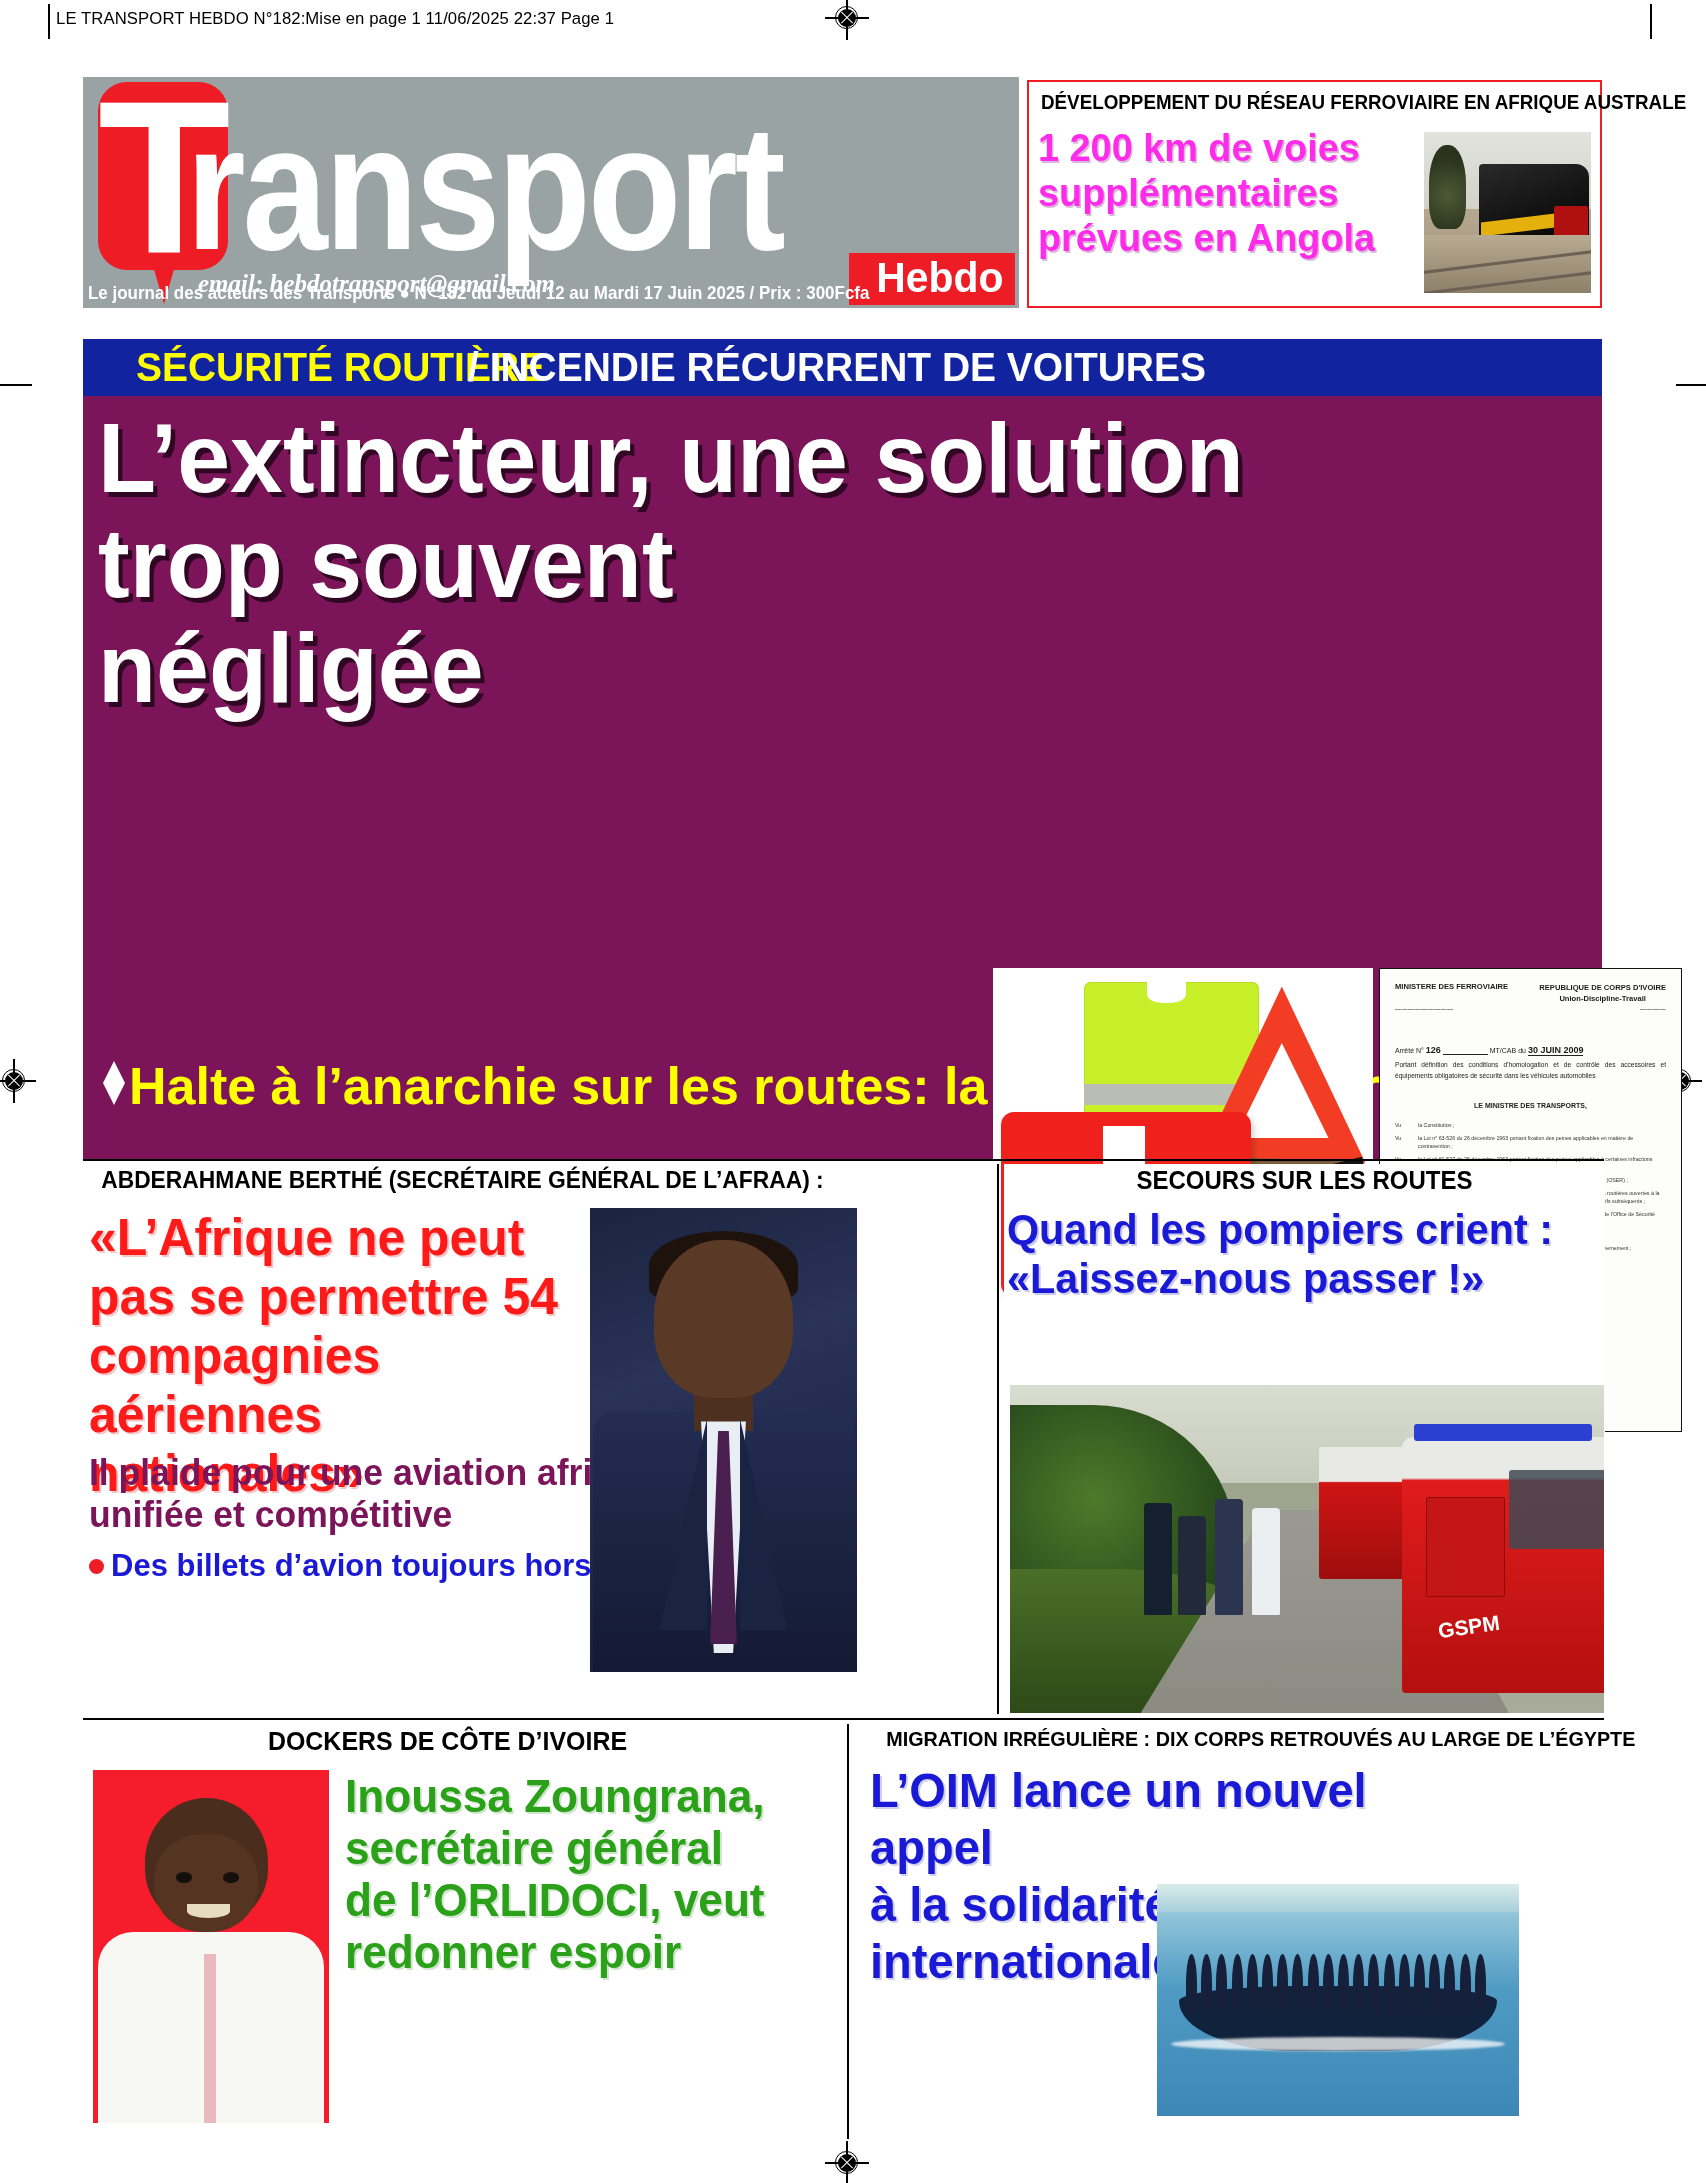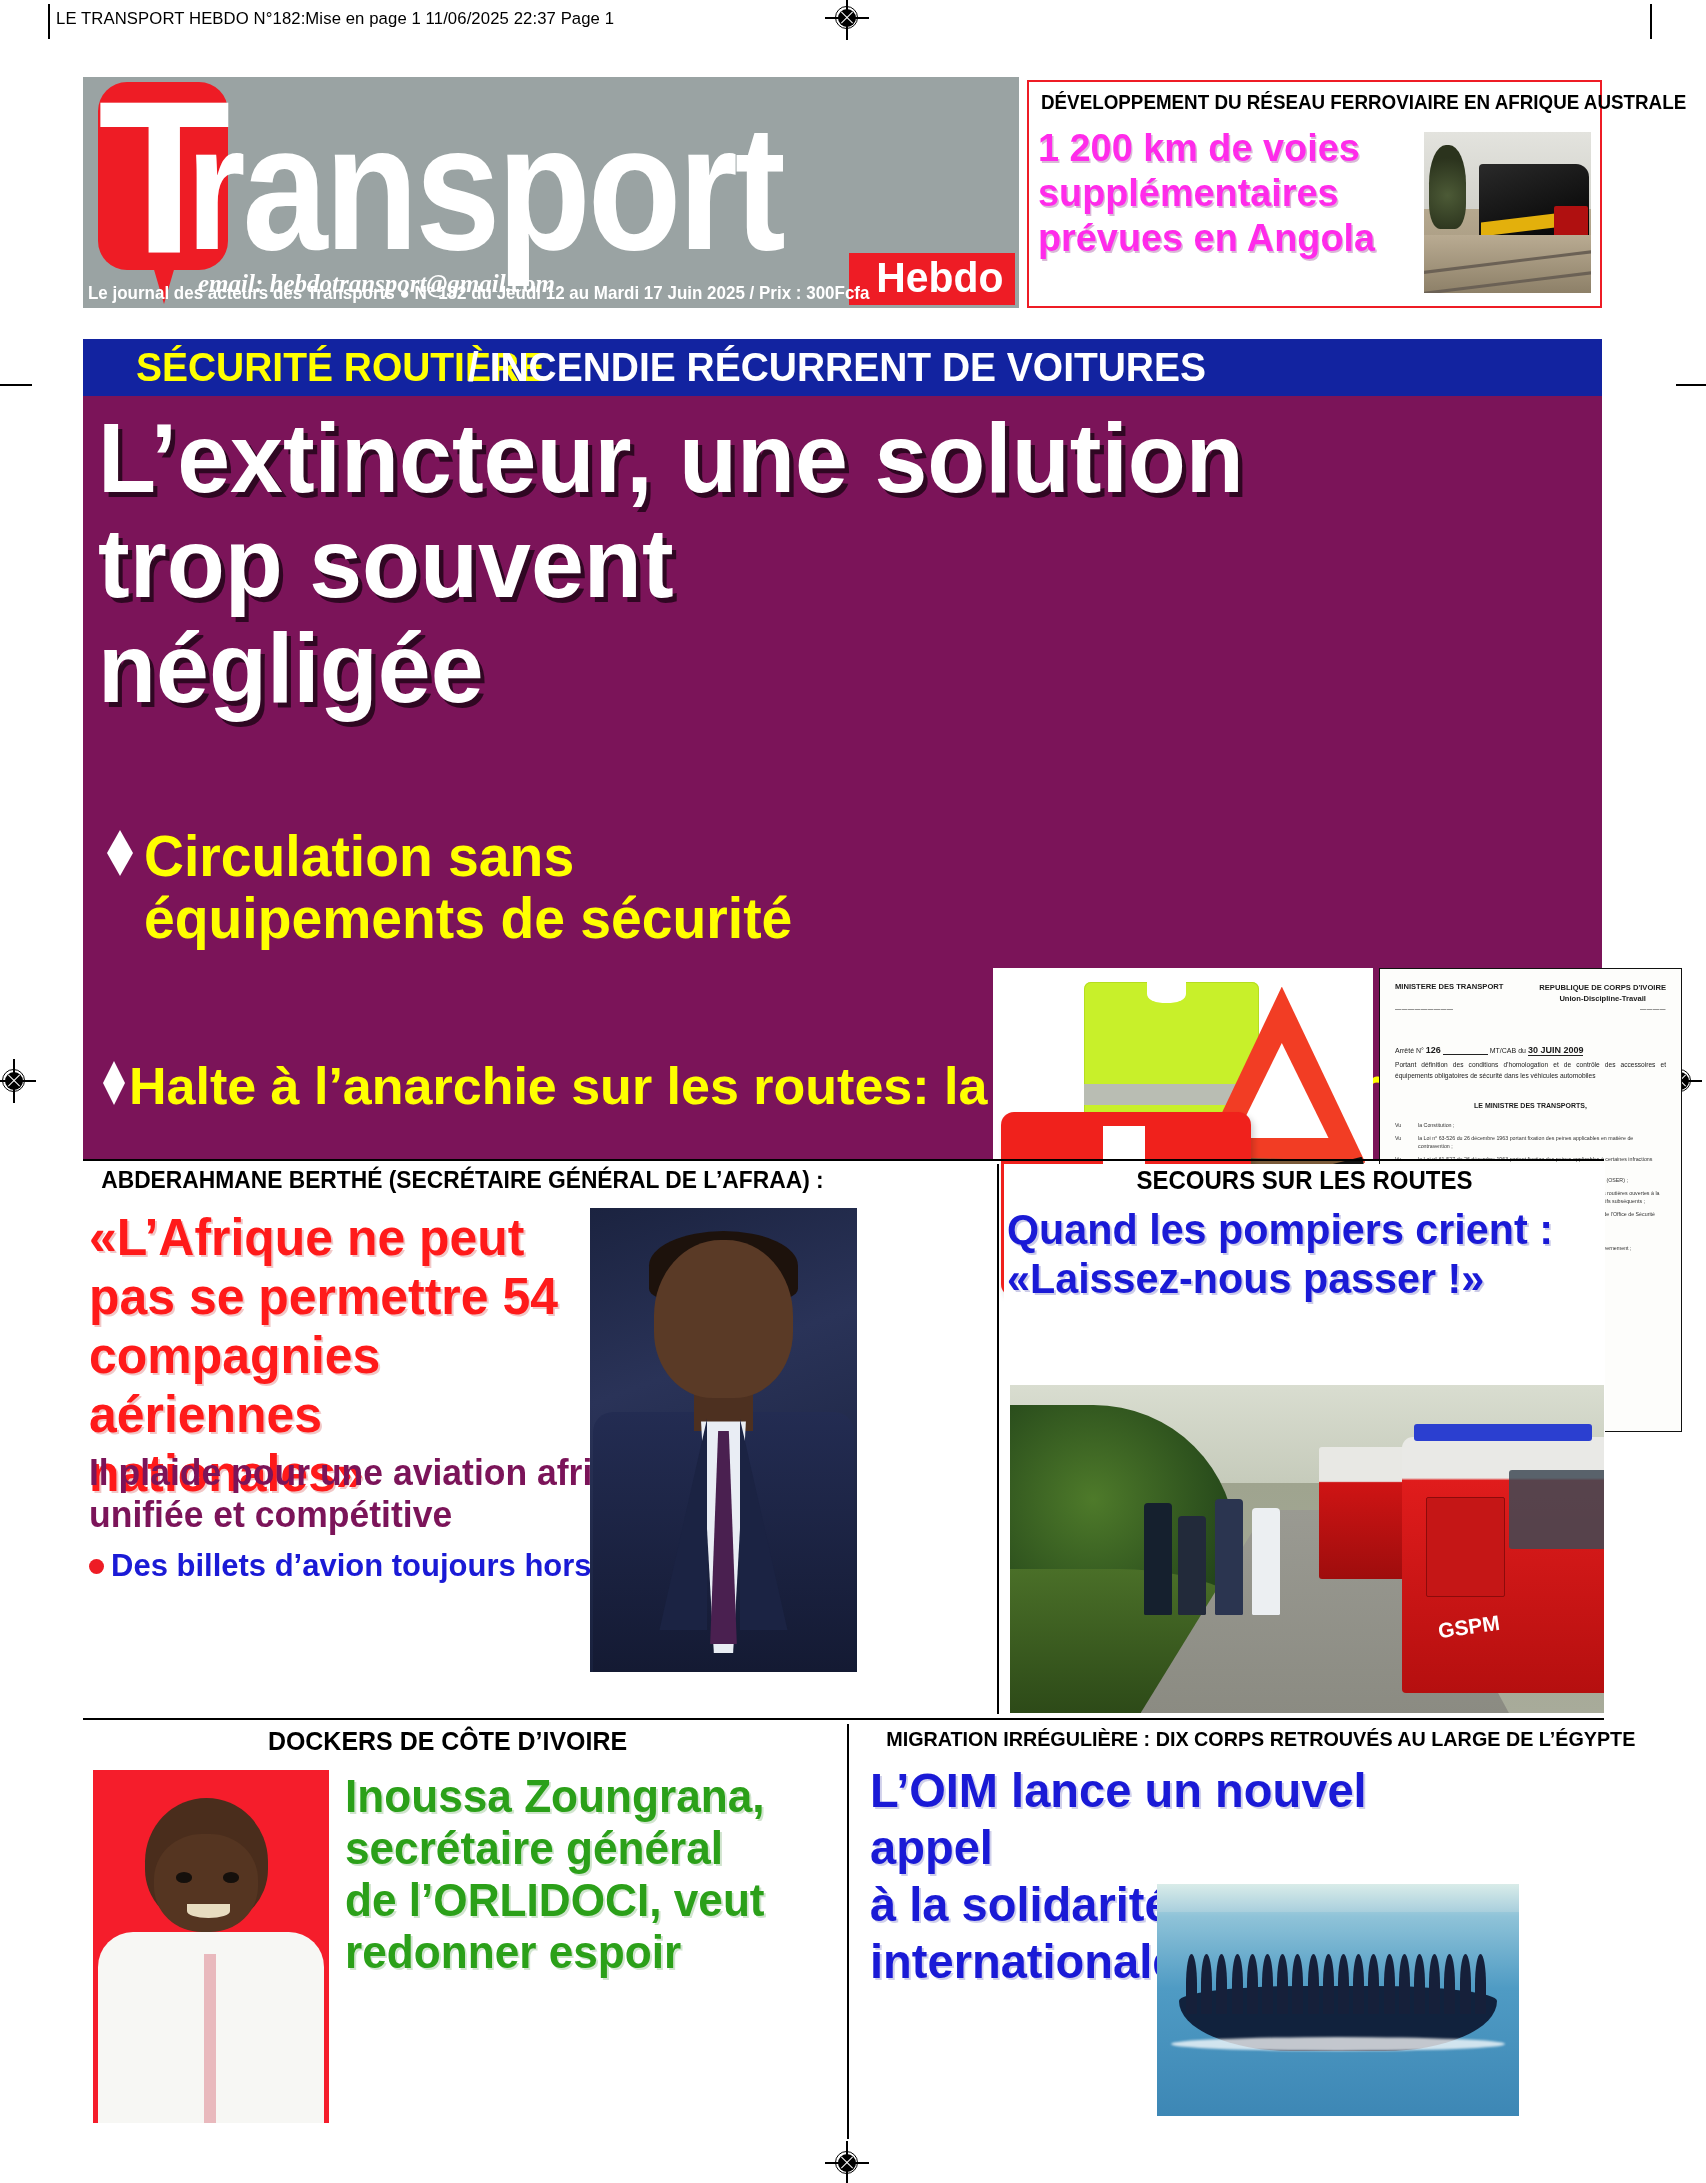--- a/index.html
+++ b/index.html
@@ -393,29 +393,20 @@
     <div class="banner-white">/ INCENDIE RÉCURRENT DE VOITURES</div>
   </div>
 
   <div class="hero">
     <div class="hero-title">
       <span class="l1">L’extincteur, une solution</span>
       <span class="l2">trop souvent</span>
       <span class="l3">négligée</span>
     </div>
 
-    <div class="bullets">
-      <div class="bullet">
-        <span class="dia"></span>
-        <span class="bullet-text">Circulation sans</span>
-      </div>
-      <div class="bullet" style="padding-left:37px;">
-        <span class="bullet-text">équipements de sécurité</span>
-      </div>
-    </div>
 
     <div class="bullet-bottom">
       <span class="dia"></span>
       <span>Halte à l’anarchie sur les routes: la PSSR doit intervenir !</span>
     </div>
 
     <div class="kit">
       <div class="vest">
           <div class="vest-neck"></div>
         </div>
@@ -437,21 +428,21 @@
         </div>
       <div class="exting"></div>
       <div class="exting-label"></div>
       <div class="exting-neck"></div>
       <div class="exting-handle"></div>
       <div class="anaf">ANAF Group</div>
     </div>
 
     <div class="decree">
       <div class="dc-row">
-        <div>MINISTERE DES TRANSPORT</div>
+        <div>MINISTERE DES FERROVIAIRE</div>
         <div class="dc-r">
           <div>REPUBLIQUE DE CORPS D'IVOIRE</div>
           <div>Union-Discipline-Travail</div>
         </div>
       </div>
       <div class="dc-row">
           <div class="dc-dash">—————————</div>
           <div class="dc-dash">————</div>
         </div>
       <div class="dc-arrete">

